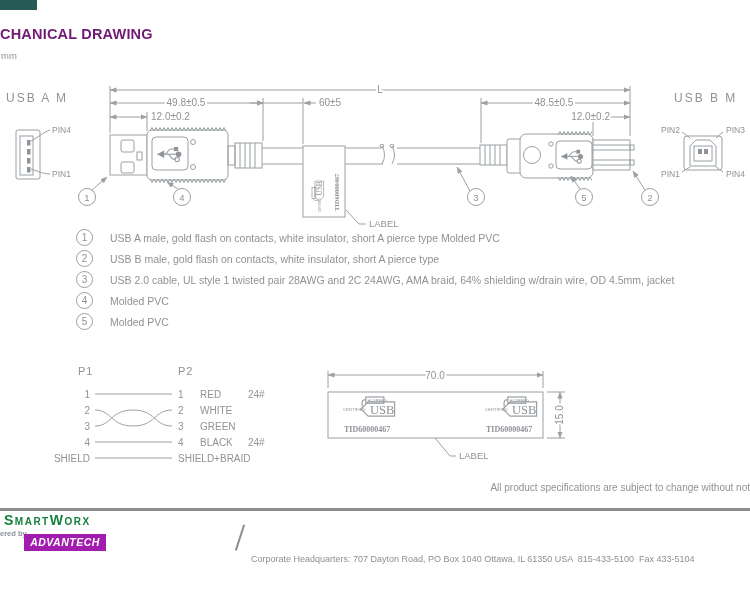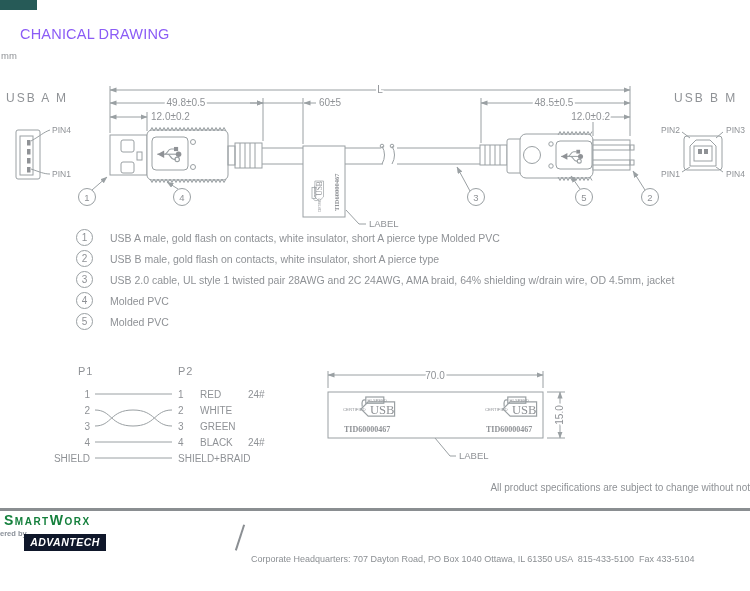--- a/index.html
+++ b/index.html
@@ -2,21 +2,21 @@
 <html><head>
 <meta charset="utf-8">
 <style>
   html,body{margin:0;padding:0;background:#fff;}
   #page{position:relative;width:750px;height:591px;background:#fff;overflow:hidden;
         font-family:"Liberation Sans",sans-serif;}
   .abs{position:absolute;}
 
   
   #teal-bar{left:0;top:0;width:37px;height:10px;background:#265a57;}
-  #title{left:0;top:26px;font-size:14.5px;font-weight:normal;color:#8b5cf6;letter-spacing:.2px;margin-left:20px;}
+  #title{left:0;top:26px;font-size:14.5px;font-weight:bold;color:#701a75;letter-spacing:.2px;}
   #unit{left:1px;top:50px;font-size:9.5px;color:#8f9296;}
 
   
   svg{overflow:visible;}
   svg text{font-family:"Liberation Sans",sans-serif;fill:#8f9296;}
   .dl{stroke:#9aa0a3;fill:none;stroke-width:1;}
   .dlf{stroke:#9aa0a3;fill:#fff;stroke-width:1;}
   .fillg{fill:#8f9296;stroke:none;}
   .dt{font-size:10px;}
   .halo{paint-order:stroke;stroke:#fff;stroke-width:4px;stroke-linejoin:round;}
@@ -31,21 +31,21 @@
     font-size:10px;color:#8f9296;text-align:center;line-height:15px;flex:0 0 auto;}
   .note-text{margin-left:17px;font-size:10.5px;color:#8f9296;}
 
   
   #disclaimer{right:0;top:481px;text-align:center;font-size:10px;color:#8f9296;line-height:13.5px;white-space:nowrap;}
 
   
   #separator{left:0;top:508px;width:750px;height:2.5px;background:#8a8e91;}
   #brand{left:4px;top:512px;font-size:14px;color:#15803d;font-variant:small-caps;letter-spacing:1.5px;font-weight:bold;}
   #powered-by{left:0;top:529px;font-size:7.5px;font-weight:bold;color:#8a9099;}
-  #advantech-box{left:24px;top:534px;width:82px;height:17px;background:#0f172a;color:#fff;
+  #advantech-box{left:24px;top:534px;width:82px;height:17px;background:#a21caf;color:#fff;
     font-size:10.5px;font-weight:bold;font-style:italic;text-align:center;line-height:17px;letter-spacing:.5px;}
   #emails{left:108px;top:526px;width:124px;text-align:right;font-size:9.5px;color:#8b8f93;line-height:13.5px;white-space:nowrap;}
   #slash{left:239px;top:524px;width:1.5px;height:27px;background:#8b8f93;transform:rotate(18deg);}
   #address{left:251px;top:526px;font-size:9px;color:#8b8f93;line-height:13.5px;white-space:pre;}
 </style>
 </head>
 <body>
 
 <div id="page">
 

